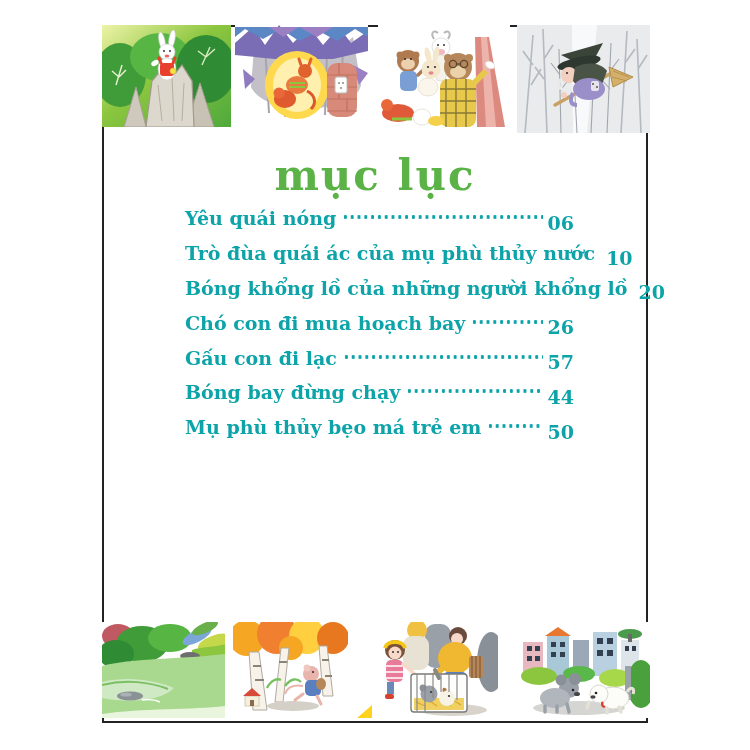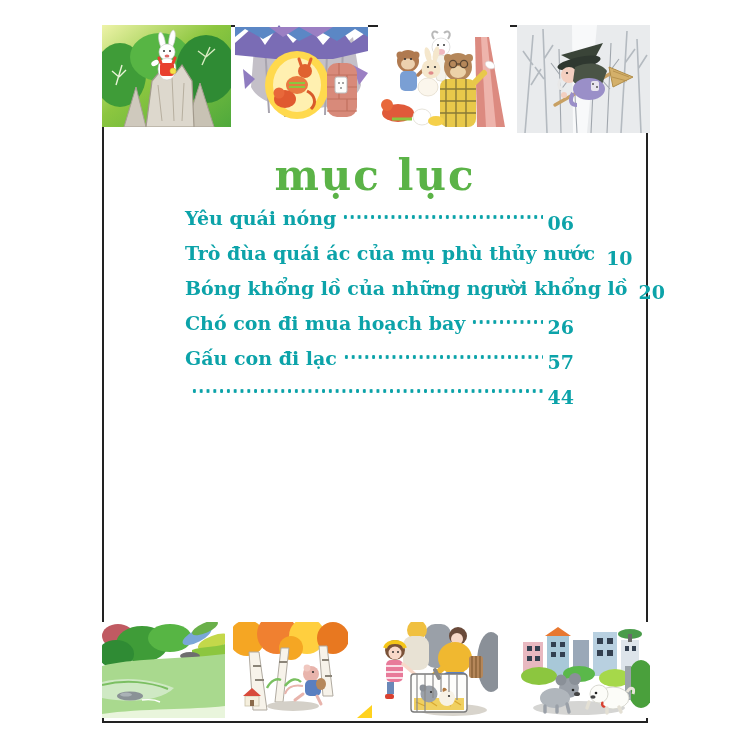--- a/index.html
+++ b/index.html
@@ -255,24 +255,30 @@
     </div>
 
     <div class="toc-row">
       <span class="toc-label">Gấu con đi lạc</span>
       <span class="toc-leader"></span>
       <span class="toc-page">57</span>
     </div>
 
 
     <div class="toc-row">
+      <span class="toc-label">Bóng bay đừng chạy</span>
       <span class="toc-leader"></span>
       <span class="toc-page">44</span>
     </div>
 
+    <div class="toc-row">
+      <span class="toc-label">Mụ phù thủy bẹo má trẻ em</span>
+      <span class="toc-leader"></span>
+      <span class="toc-page">50</span>
+    </div>
 
 
   </div>
 
   <div class="illu b1">
     <svg viewBox="0 0 123 96" preserveAspectRatio="none">
       <rect width="123" height="96" fill="#ffffff"></rect>
       <ellipse cx="16" cy="14" rx="16" ry="12" fill="#c05a62"></ellipse>
       <ellipse cx="40" cy="22" rx="26" ry="18" fill="#3f9c38"></ellipse>
       <ellipse cx="14" cy="32" rx="18" ry="14" fill="#2f8b34"></ellipse>

